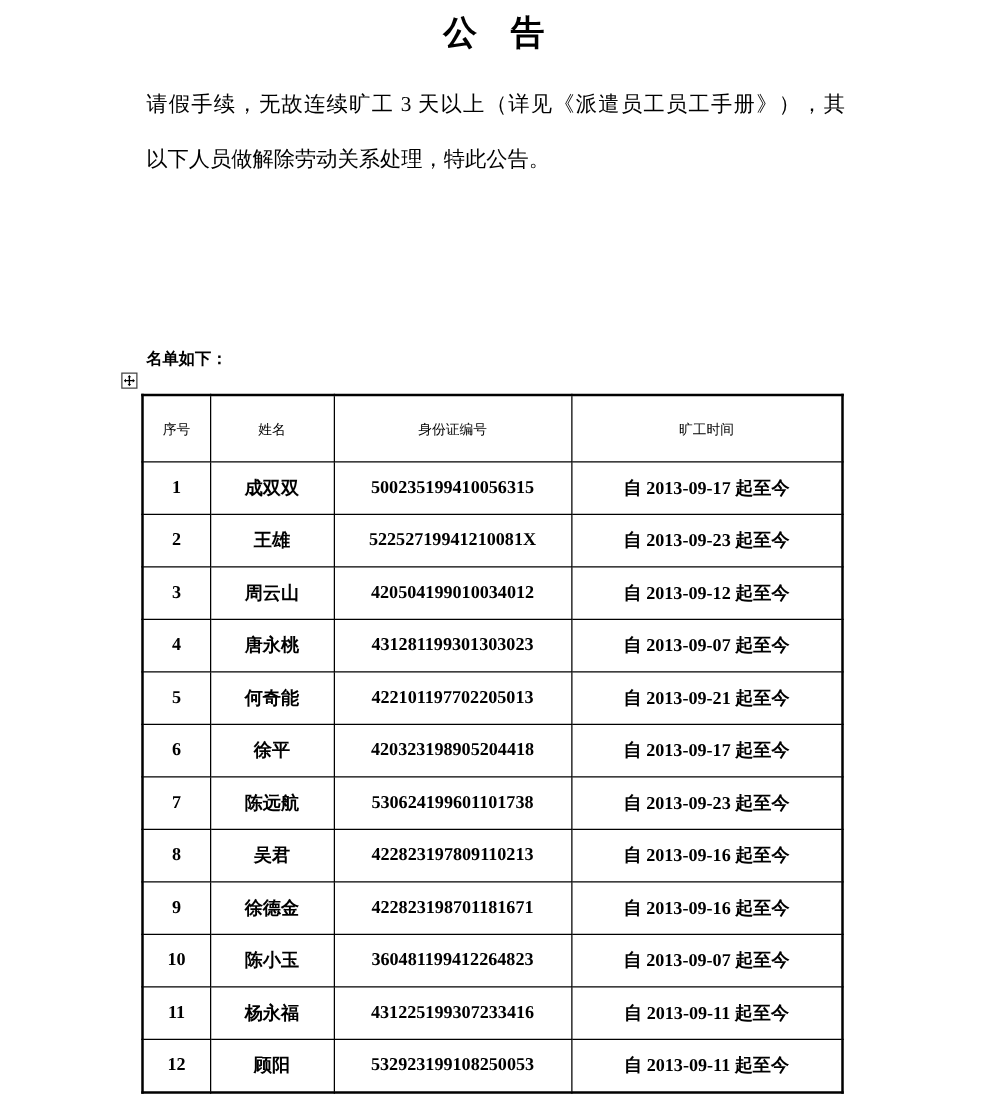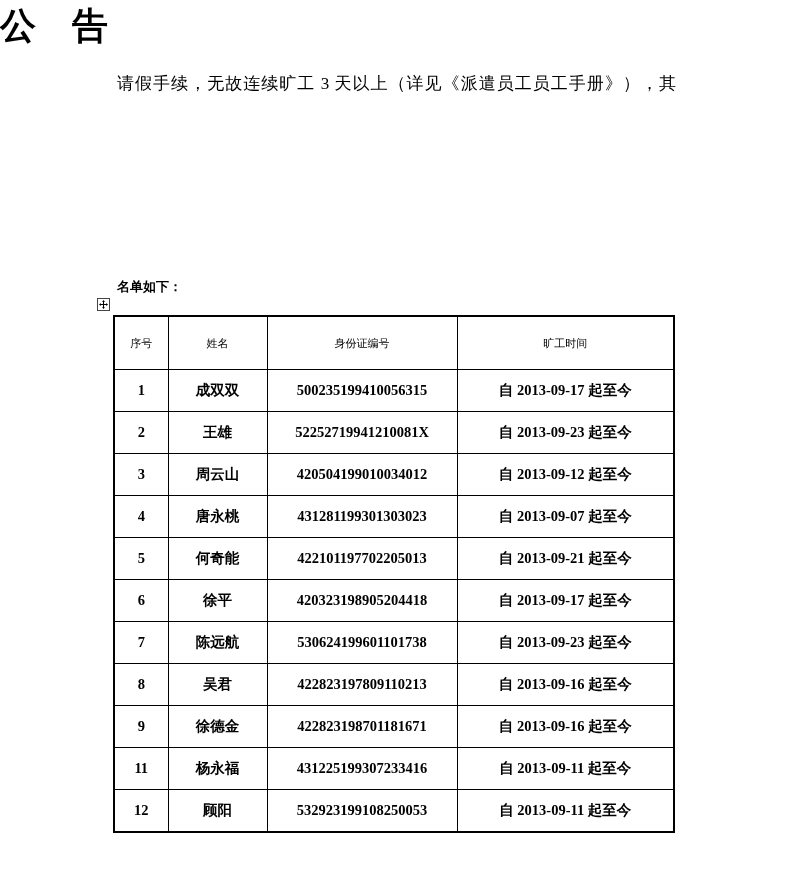--- a/index.html
+++ b/index.html
@@ -1,22 +1,22 @@
 <!DOCTYPE html>
 <html><head>
 <meta charset="utf-8">
 <style>
   html,body{margin:0;padding:0;background:#fff;}
   .page{
     position:relative;width:790px;height:880px;background:#ffffff;overflow:hidden;
     font-family:"Liberation Serif","DejaVu Serif",serif;color:#000;
   }
   .doc-title{
-    position:absolute;left:0;top:4px;width:100%;
-    font-size:36px;font-weight:bold;line-height:44px;
+    position:absolute;left:0;top:4px;width:100%;text-align:center;
+    font-size:27px;font-weight:bold;line-height:44px;
   }
   .para{position:absolute;left:117px;top:62px;width:559px;}
   .para-line{
     height:44px;line-height:44px;font-size:17px;
     text-align:justify;text-align-last:justify;overflow:hidden;white-space:normal;
   }
   .para-line.first{text-indent:35px;}
   .para-line.last{text-align-last:left;}
   .list-label{
     position:absolute;left:117px;top:276px;font-size:13px;font-weight:bold;line-height:22px;
@@ -43,20 +43,21 @@
 </style>
 </head>
 <body>
 
 <div class="page">
 
   <div class="doc-title">公　告</div>
 
   <div class="para">
     <div class="para-line">请假手续，无故连续旷工 3 天以上（详见《派遣员工员工手册》），其</div>
+    <div class="para-line last">以下人员做解除劳动关系处理，特此公告。</div>
   </div>
 
   <div class="list-label">名单如下：</div>
 
   <div class="move-handle">
     <span>
       <svg width="9" height="9" viewBox="0 0 10 10">
         <path d="M5 0 L6.6 2.1 H5.6 V4.4 H8 V3.4 L10 5 L8 6.6 V5.6 H5.6 V8 H6.6 L5 10 L3.4 8 H4.4 V5.6 H2 V6.6 L0 5 L2 3.4 V4.4 H4.4 V2.1 H3.4 Z" fill="#000"></path>
       </svg>
     </span>
@@ -126,20 +127,26 @@
       <td>422823197809110213</td>
       <td>自 2013-09-16 起至今</td>
     </tr>
         <tr>
       <td>9</td>
       <td>徐德金</td>
       <td>422823198701181671</td>
       <td>自 2013-09-16 起至今</td>
     </tr>
         <tr>
+      <td>10</td>
+      <td>陈小玉</td>
+      <td>360481199412264823</td>
+      <td>自 2013-09-07 起至今</td>
+    </tr>
+        <tr>
       <td>11</td>
       <td>杨永福</td>
       <td>431225199307233416</td>
       <td>自 2013-09-11 起至今</td>
     </tr>
         <tr>
       <td>12</td>
       <td>顾阳</td>
       <td>532923199108250053</td>
       <td>自 2013-09-11 起至今</td>

